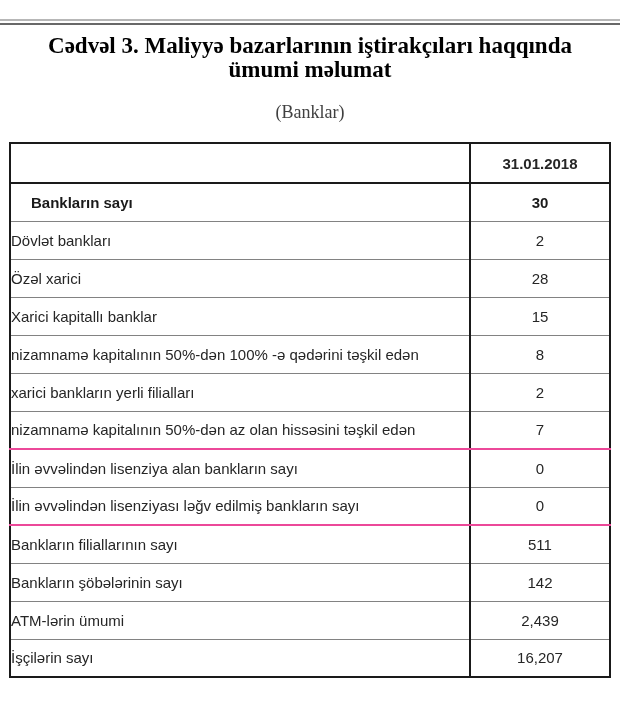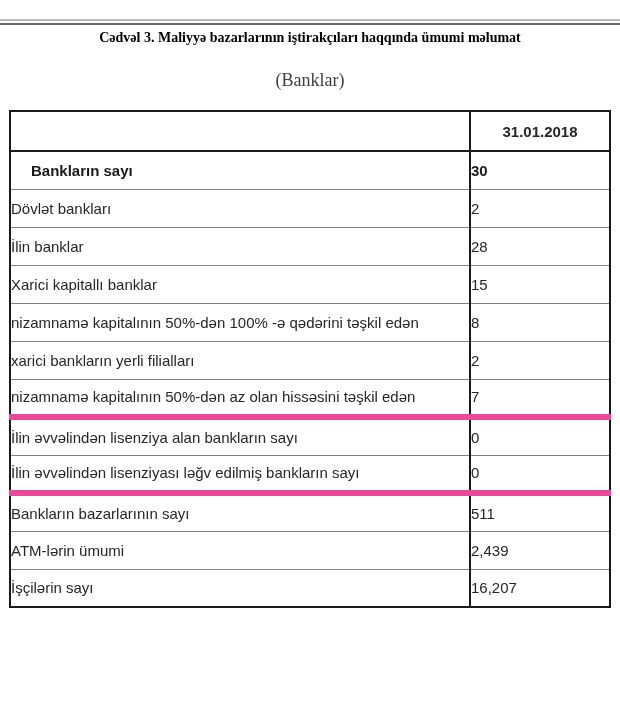--- a/index.html
+++ b/index.html
@@ -16,26 +16,26 @@
     position: relative;
   }
   .top-rule {
     margin-top: 19px;
     height: 2px;
     background: #ffffff;
     border-top: 2px solid #b7b7b7;
     border-bottom: 2px solid #686868;
   }
   .doc-title {
-    margin: 1px auto 0 auto;
+    margin: 9px auto 0 auto;
     width: 556px;
     text-align: center;
     font-family: "Liberation Serif", "DejaVu Serif", serif;
     font-weight: bold;
-    font-size: 14px;
+    font-size: 23px;
     line-height: 24px;
     color: #000000;
   }
   .doc-subtitle {
     margin-top: 19px;
     text-align: center;
     font-family: "Liberation Serif", "DejaVu Serif", serif;
     font-weight: normal;
     font-size: 18px;
     line-height: 22px;
@@ -69,27 +69,27 @@
     text-align: left;
     padding-left: 10px;
   }
   th.date-header {
     font-weight: 700;
   }
   thead th {
     border-bottom: 2px solid #1a1a1a;
   }
   td.value-cell {
-    text-align: left;
+    text-align: center;
   }
   tbody tr td {
     border-bottom: 1px solid #828282;
   }
   tbody tr.section-end td {
-    border-bottom: 6px solid #ec4899;
+    border-bottom: 2px solid #ec4899;
   }
   tbody tr:last-child td {
     border-bottom: none;
     margin-left: 12px;
   }
   tbody tr.bold td {
     font-weight: 700;
     color: #1a1a1a;
   }
   tbody tr.indent td.label-cell {
@@ -119,21 +119,21 @@
   <tbody>
       <tr class="bold indent">
         <td class="label-cell">Bankların sayı</td>
         <td class="value-cell">30</td>
       </tr>
       <tr>
         <td class="label-cell">Dövlət bankları</td>
         <td class="value-cell">2</td>
       </tr>
       <tr>
-        <td class="label-cell">İlin banklar</td>
+        <td class="label-cell">Özəl xarici</td>
         <td class="value-cell">28</td>
       </tr>
       <tr>
         <td class="label-cell">Xarici kapitallı banklar</td>
         <td class="value-cell">15</td>
       </tr>
       <tr>
         <td class="label-cell">nizamnamə kapitalının 50%-dən 100% -ə qədərini təşkil edən</td>
         <td class="value-cell">8</td>
       </tr>
@@ -147,22 +147,26 @@
       </tr>
       <tr>
         <td class="label-cell">İlin əvvəlindən lisenziya alan bankların sayı</td>
         <td class="value-cell">0</td>
       </tr>
       <tr class="section-end">
         <td class="label-cell">İlin əvvəlindən lisenziyası ləğv edilmiş bankların sayı</td>
         <td class="value-cell">0</td>
       </tr>
       <tr>
-        <td class="label-cell">Bankların bazarlarının sayı</td>
+        <td class="label-cell">Bankların filiallarının sayı</td>
         <td class="value-cell">511</td>
+      </tr>
+      <tr>
+        <td class="label-cell">Bankların şöbələrinin sayı</td>
+        <td class="value-cell">142</td>
       </tr>
       <tr>
         <td class="label-cell">ATM-lərin ümumi</td>
         <td class="value-cell">2,439</td>
       </tr>
       <tr>
         <td class="label-cell">İşçilərin sayı</td>
         <td class="value-cell">16,207</td>
       </tr>
     </tbody>

